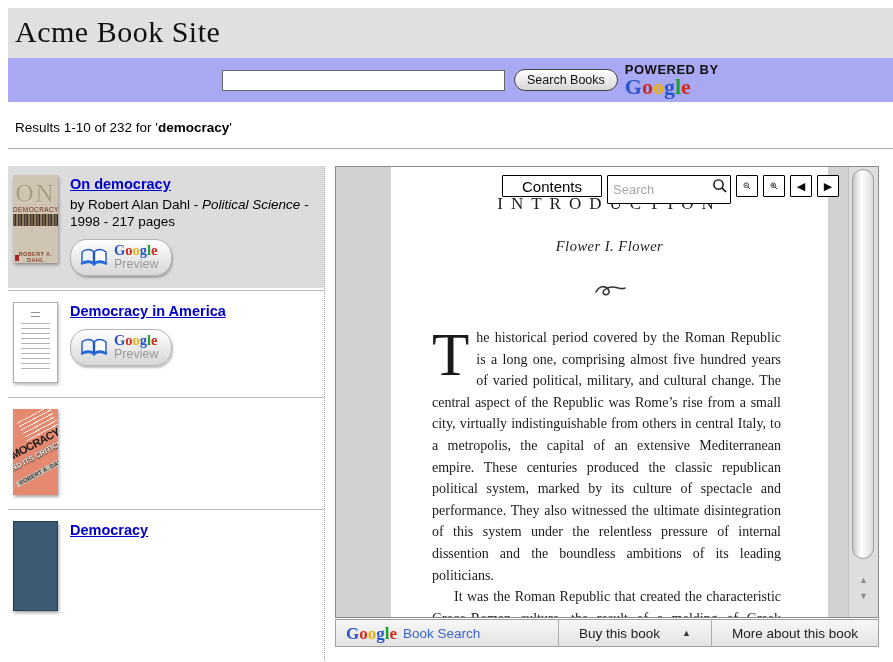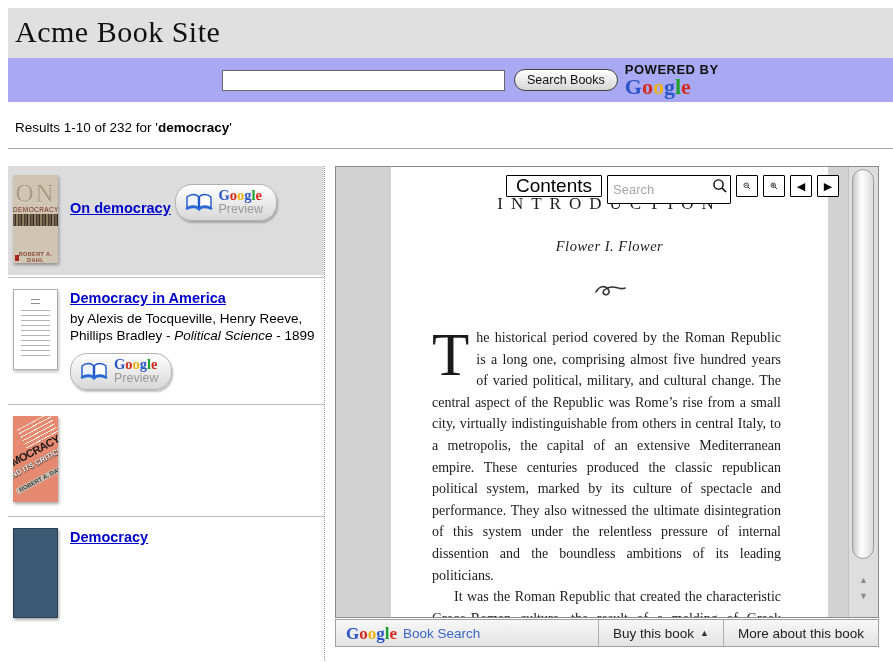--- a/index.html
+++ b/index.html
@@ -81,42 +81,42 @@
   .book-page { position: absolute; top: 0; bottom: 0; left: 20px; right: 50px; background: #fff; margin-left: 35px; }
 
   .v-scroll { position: absolute; top: 0; bottom: 0; right: 0; width: 30px; background: #dedede; border-left: 1px solid #c2c2c2; }
   .v-thumb { position: absolute; left: 3px; right: 4px; top: 2px; bottom: 58px; border: 1px solid #9e9e9e; border-radius: 11px;
     background: linear-gradient(to right, #c8c8c8, #ffffff 42%, #dcdcdc); cursor: pointer; }
   .v-arrow { position: absolute; width: 100%; text-align: center; font-size: 9px; color: #8a8a8a; line-height: 1; cursor: pointer; }
   .v-up { bottom: 32px; } .v-down { bottom: 16px; }
 
   .toolbar { position: absolute; top: 8px; right: 39px; display: flex; gap: 5px; align-items: center; }
   .tb-btn { border: 1px solid #000; background: #fff; height: 22px; display: flex; align-items: center; justify-content: center; cursor: pointer; border-radius: 1px; }
-  .contents-btn { padding: 0 9px; font-size: 19px; }
+  .contents-btn { padding: 0 19px; font-size: 15px; }
   .tb-search { position: relative; width: 124px; height: 22px; }
   .tb-search input { width: 100%; height: 29px; border: 1px solid #000; padding: 0 22px 0 5px; font-size: 13px; border-radius: 1px; }
   .tb-search input::placeholder { color: #a8a8a8; }
   .tb-search-icon { position: absolute; right: 3px; top: 3px; }
   .tb-icon-btn { width: 22px; }
   .tb-arrow { font-size: 11px; color: #000; }
 
   .page-content { position: relative; padding-top: 27px; font-family: "Liberation Serif", serif; color: #1a1a1a; height: 100%; }
   .page-heading { text-align: center; font-size: 17px; letter-spacing: 8px; }
   .page-author { text-align: center; font-style: italic; font-size: 14.5px; margin-top: 24px; letter-spacing: .5px; }
   .ornament { text-align: center; margin-top: 27px; }
   .page-text { margin: 25px 47px 0 41px; font-size: 14px; line-height: 21.6px; text-align: justify; }
   .dropcap { float: left; font-size: 61px; line-height: 47px; padding: 4px 7px 0 0; }
   .para2 { text-indent: 22px; }
 
   .viewer-footer { margin-top: 1px; border: 1px solid #a0a0a0; height: 28px; display: flex; align-items: stretch;
     background: linear-gradient(#f7f7f7, #e3e3e3); font-size: 13.5px; }
   .vf-brand { display: flex; align-items: center; gap: 6px; padding: 0 10px; flex: 1; cursor: pointer; }
   .vf-brand-gl { font-size: 17px; }
   .vf-brand-text { color: #3a66c8; }
-  .vf-btn { border-left: 1px solid #aeaeae; display: flex; align-items: center; gap: 6px; padding: 0 14px; color: #222; cursor: pointer; }
+  .vf-btn { border-left: 1px solid #aeaeae; display: flex; align-items: center; gap: 22px; padding: 0 20px; color: #222; cursor: pointer; }
   .vf-tri { font-size: 9px; color: #333; }
 </style>
 </head>
 <body>
 
 <div class="site-header">
   <span class="site-title">Acme Book Site</span>
 </div>
 
 <div class="search-band">
@@ -138,20 +138,21 @@
     <div class="result selected">
       <div class="thumb cover1">
         <div class="c1-big">ON</div>
         <span class="c1-small">DEMOCRACY</span>
         <div class="c1-strip"></div>
         <div class="c1-author">ROBERT A. DAHL</div>
         <div class="c1-dot"></div>
       </div>
       <div class="result-body">
         <a class="result-title">On democracy</a>
+        <div class="result-by"><span>by Robert Alan Dahl - </span><span class="em">Political Science</span><span> - 1998 - 217 pages</span></div>
         <div class="preview-btn">
           <svg width="30" height="22" viewBox="0 0 30 22">
             <path d="M3 17 L3 6 C7 2.5 12 3 14.5 5.5 L14.5 17 C12 14.5 7 14 3 17 Z" fill="#eef4ff" stroke="#1f57c8" stroke-width="1.4"></path>
             <path d="M27 17 L27 6 C23 2.5 18 3 15.5 5.5 L15.5 17 C18 14.5 23 14 27 17 Z" fill="#ffffff" stroke="#1f57c8" stroke-width="1.4"></path>
             <path d="M2 18 C8 15 13 16 15 18.5 C17 16 22 15 28 18" fill="none" stroke="#2a6ad8" stroke-width="2.2"></path>
           </svg>
           <div class="preview-text">
             <div class="glogo preview-google"><span style="color: rgb(42, 85, 200);">G</span><span style="color: rgb(212, 43, 30);">o</span><span style="color: rgb(238, 178, 17);">o</span><span style="color: rgb(42, 85, 200);">g</span><span style="color: rgb(27, 161, 44);">l</span><span style="color: rgb(212, 43, 30);">e</span></div>
             <div class="preview-label">Preview</div>
           </div>
@@ -163,21 +164,20 @@
 
     <div class="result">
       <div style="flex:none">
         <div class="thumb cover2">
           <div class="c2-head"></div>
           <div class="c2-lines"></div>
         </div>
       </div>
       <div class="result-body">
         <a class="result-title">Democracy in America</a>
-        <div class="result-by"><span>by Alexis de Tocqueville, Henry Reeve, Phillips Bradley - </span><span class="em">Political Science</span><span> - 1899</span></div>
         <div class="preview-btn">
           <svg width="30" height="22" viewBox="0 0 30 22">
             <path d="M3 17 L3 6 C7 2.5 12 3 14.5 5.5 L14.5 17 C12 14.5 7 14 3 17 Z" fill="#eef4ff" stroke="#1f57c8" stroke-width="1.4"></path>
             <path d="M27 17 L27 6 C23 2.5 18 3 15.5 5.5 L15.5 17 C18 14.5 23 14 27 17 Z" fill="#ffffff" stroke="#1f57c8" stroke-width="1.4"></path>
             <path d="M2 18 C8 15 13 16 15 18.5 C17 16 22 15 28 18" fill="none" stroke="#2a6ad8" stroke-width="2.2"></path>
           </svg>
           <div class="preview-text">
             <div class="glogo preview-google"><span style="color: rgb(42, 85, 200);">G</span><span style="color: rgb(212, 43, 30);">o</span><span style="color: rgb(238, 178, 17);">o</span><span style="color: rgb(42, 85, 200);">g</span><span style="color: rgb(27, 161, 44);">l</span><span style="color: rgb(212, 43, 30);">e</span></div>
             <div class="preview-label">Preview</div>
           </div>

